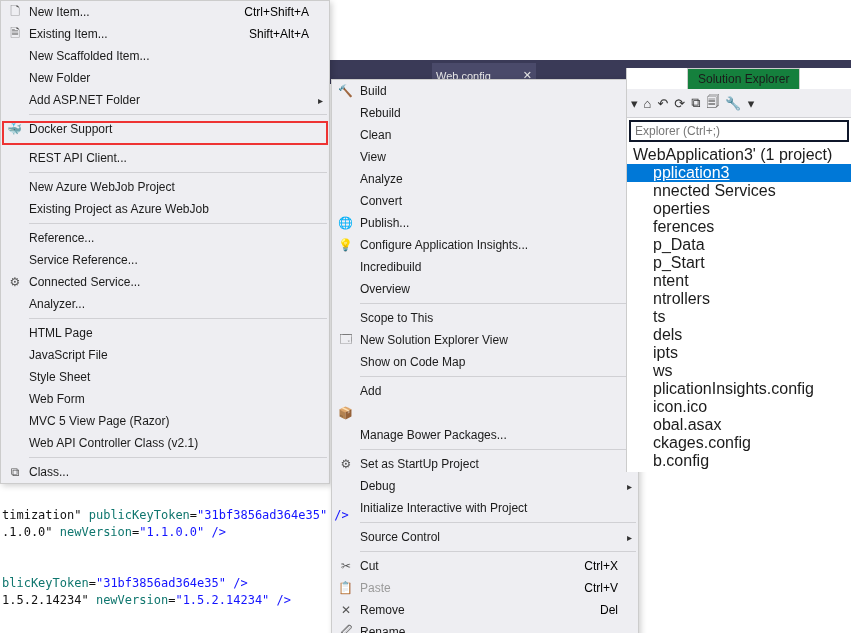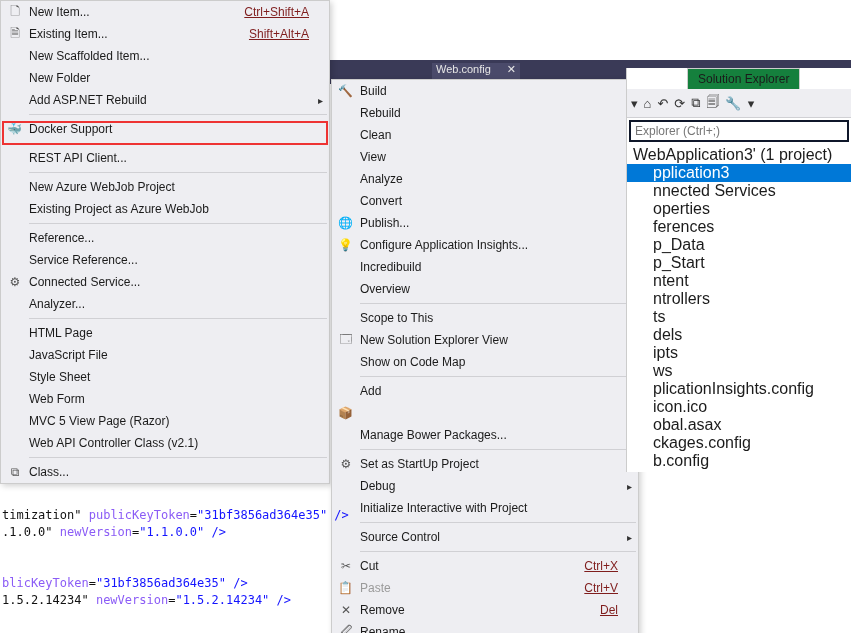--- a/index.html
+++ b/index.html
@@ -31,21 +31,21 @@
   .menu .icon-col {
     width: 28px;
     display: flex;
     justify-content: center;
     align-items: center;
     flex: 0 0 28px;
     font-size: 12px;
     color: #555;
   }
   .menu .label-col { flex: 1; padding-right: 10px; }
-  .menu .shortcut-col { color: #7f1d1d; padding-left: 20px; text-decoration: underline; }
+  .menu .shortcut-col { color: #000000; padding-left: 20px; }
   .menu .arrow-col {
     position: absolute;
     right: 6px;
     font-size: 10px;
     color: #333;
   }
   .menu .sep {
     height: 1px;
     margin: 3px 2px 3px 28px;
     background: #d0d0d4;
@@ -62,21 +62,21 @@
     left: 0;
     top: 490px;
     width: 330px;
     font-family: Consolas, monospace;
     font-size: 12px;
     white-space: pre;
     line-height: 17px;
     color: #111;
     padding-left:2px;
   }
-  .code-area .attr { color: #8b5cf6; }
+  .code-area .attr { color: #0f766e; }
   .code-area .val  { color: #1414ff; }
 
   
   .solexp {
     position: absolute;
     top: 68px;
     right: 0;
     width: 225px;
     border-left: 1px solid #ccc;
     background:#fff;
@@ -113,40 +113,40 @@
     padding:2px 0;
   }
   .solexp .node {
     padding:1px 2px 1px 26px;
     height:18px;
     display:flex;
     align-items:center;
     white-space:nowrap;
   }
   .solexp .node.root { padding-left:6px; }
-  .solexp .node.sel { background:#0078d7; color:#fff; }
+  .solexp .node.sel { background:#0078d7; color:#fff;text-decoration:underline; }
   .backbar {
     position:absolute;
     top:60px;
     left:330px;
     right:0;
     height:24px;
     background:#3a3a57;
   }
   .backtab {
     position:absolute;
     top:63px;
     left:432px;
-    width:88px;
+    width:104px;
     height:19px;
     background:#4a4a6a;
     color:#e6e6e6;
     font-size:11px;
     display:flex;
-    align-items:flex-start;
+    align-items:flex-end;
     justify-content:space-between;
     padding:0 4px;
   }
 </style>
 </head>
 <body>
 
 <div class="backbar"></div>
 <div class="backtab">
   <span>Web.config</span>
@@ -167,21 +167,21 @@
     <div class="item">
       <span class="icon-col"></span>
       <span class="label-col">New Scaffolded Item...</span>
     </div>
     <div class="item">
       <span class="icon-col"></span>
       <span class="label-col">New Folder</span>
     </div>
     <div class="item">
       <span class="icon-col"></span>
-      <span class="label-col">Add ASP.NET Rebuild</span>
+      <span class="label-col">Add ASP.NET Folder</span>
       <span class="arrow-col">▸</span>
     </div>
     <div class="sep"></div>
     <div class="item">
       <span class="icon-col">🐳</span>
       <span class="label-col">Docker Support</span>
     </div>
     <div class="sep"></div>
     <div class="item">
       <span class="icon-col"></span>

